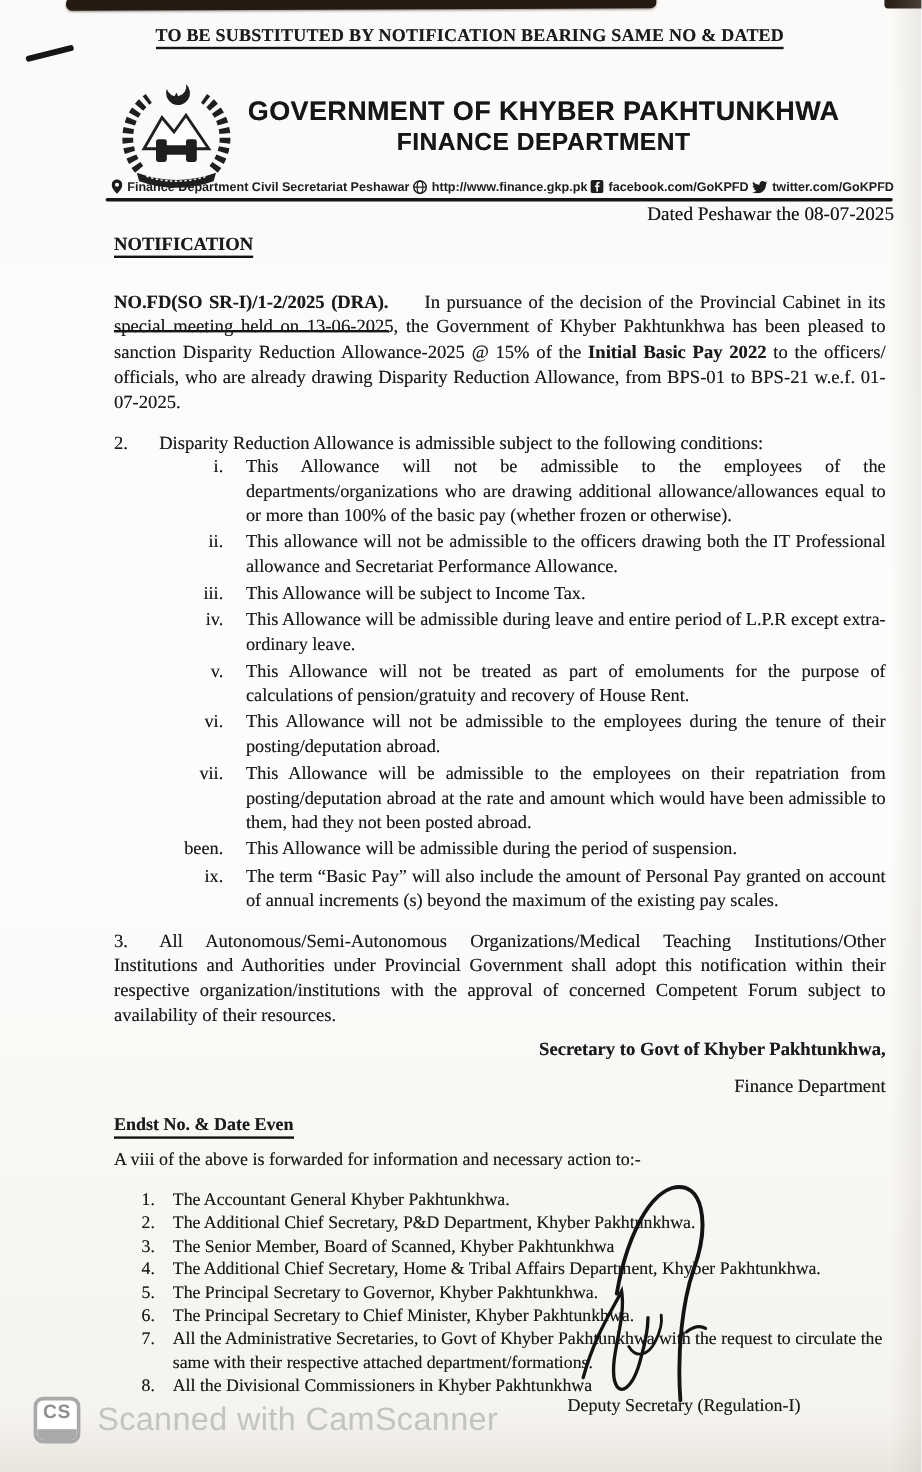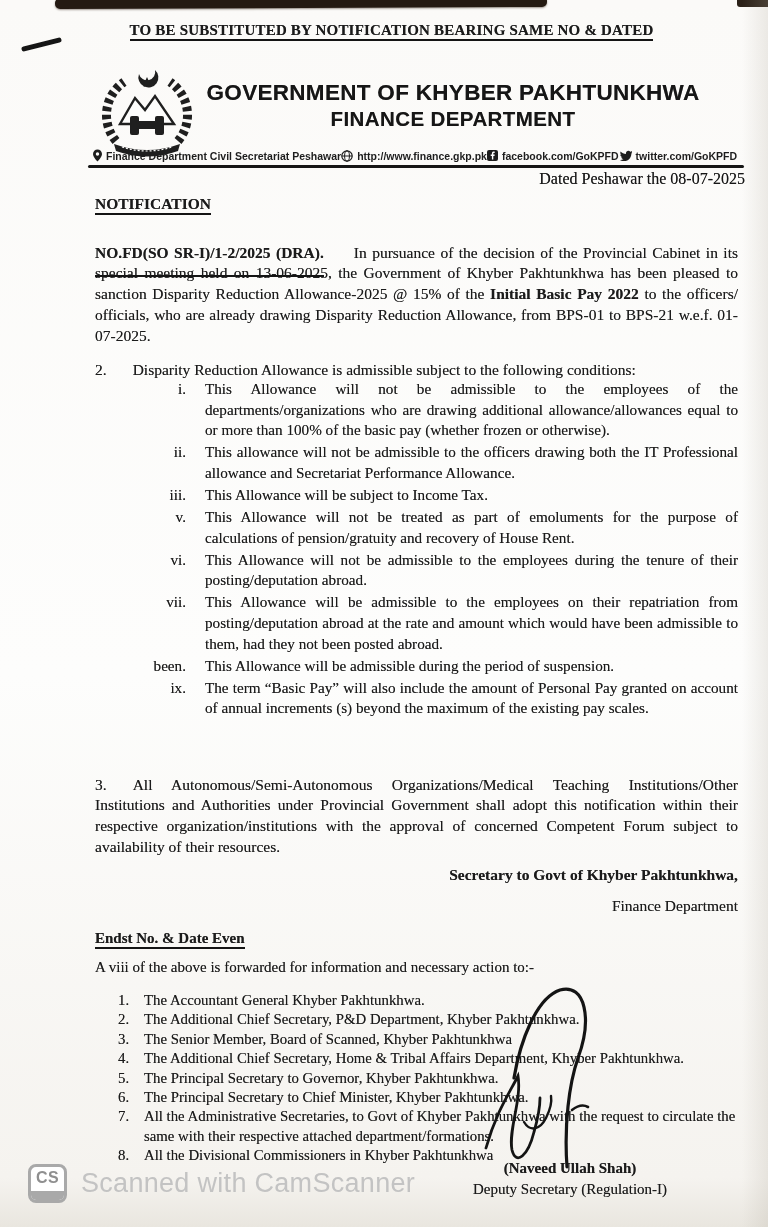--- a/index.html
+++ b/index.html
@@ -33,21 +33,21 @@
   .top-note span { border-bottom:2.5px solid #141414; padding-bottom:1px;margin-left:15px; }
 
   
   .emblem { position:absolute; left:94px; top:60px; width:106px; height:98px; }
   .org-lines { position:absolute; left:192px; top:80px; width:522px; text-align:center;
     font-family:"Liberation Sans", sans-serif; font-weight:bold; color:#161616; }
   .org-name { font-size:22.5px; letter-spacing:.3px; line-height:26px; }
   .dept-name { font-size:20.5px; letter-spacing:.4px; line-height:25px; }
 
   .contact-bar { position:absolute; left:93px; top:149px; width:652px; display:flex;
-    align-items:center;
+    justify-content:space-between; align-items:center;
     font-family:"Liberation Sans", sans-serif; font-size:10.5px; font-weight:bold; color:#1d1d1d; }
   .contact-item { display:flex; align-items:center; gap:4px; white-space:nowrap; }
   .header-rule { position:absolute; left:88px; top:165px; width:656px; height:3px; background:#161616; border-radius:2px; }
   .dated-line { position:absolute; left:395px; top:170px; width:350px; text-align:right;
     font-size:16px; color:#161616; }
 
   
   .heading-underline { font-weight:bold; border-bottom:2px solid #141414; padding-bottom:1px; }
   .notification-heading { position:absolute; left:95px; top:195px; font-size:15.5px; }
 
@@ -191,20 +191,24 @@
       </div>
     <div class="cond">
         <span class="m">ii.</span>
         <span class="t">This allowance will not be admissible to the officers drawing both the IT Professional allowance and Secretariat Performance Allowance.</span>
       </div>
     <div class="cond">
         <span class="m">iii.</span>
         <span class="t">This Allowance will be subject to Income Tax.</span>
       </div>
     <div class="cond">
+        <span class="m">iv.</span>
+        <span class="t">This Allowance will be admissible during leave and entire period of L.P.R except extra-ordinary leave.</span>
+      </div>
+    <div class="cond">
         <span class="m">v.</span>
         <span class="t">This Allowance will not be treated as part of emoluments for the purpose of calculations of pension/gratuity and recovery of House Rent.</span>
       </div>
     <div class="cond">
         <span class="m">vi.</span>
         <span class="t">This Allowance will not be admissible to the employees during the tenure of their posting/deputation abroad.</span>
       </div>
     <div class="cond">
         <span class="m">vii.</span>
         <span class="t">This Allowance will be admissible to the employees on their repatriation from posting/deputation abroad at the rate and amount which would have been admissible to them, had they not been posted abroad.</span>
@@ -269,21 +273,20 @@
   <svg class="signature-svg" viewBox="0 0 175 205">
     <g fill="none" stroke="#141414" stroke-linecap="round">
       <path d="M46 98 C52 62, 68 18, 92 10 C118 3, 124 40, 110 78 C101 104, 96 145, 99 187" stroke-width="3.2"></path>
       <path d="M18 168 C28 132, 42 112, 50 96 C54 120, 40 150, 44 170 C48 186, 60 176, 66 152 C70 138, 72 126, 72 118" stroke-width="2.8"></path>
       <path d="M56 142 C62 152, 72 150, 78 138 C82 130, 84 122, 83 116" stroke-width="2.4"></path>
       <path d="M104 130 q 9 -7 16 -3" stroke-width="2.6"></path>
     </g>
   </svg>
 
   <div class="sign-block txt">
-    <div class="sign-name">(Naveed Ullah Shah)</div>
     <div class="sign-desig">Deputy Secretary (Regulation-I)</div>
   </div>
 
   <div class="camscanner">
     <div class="cs-logo">
       <div class="cs-txt">CS</div>
       <div class="cs-bottom"></div>
     </div>
     <div class="cs-text">Scanned with CamScanner</div>
   </div>

